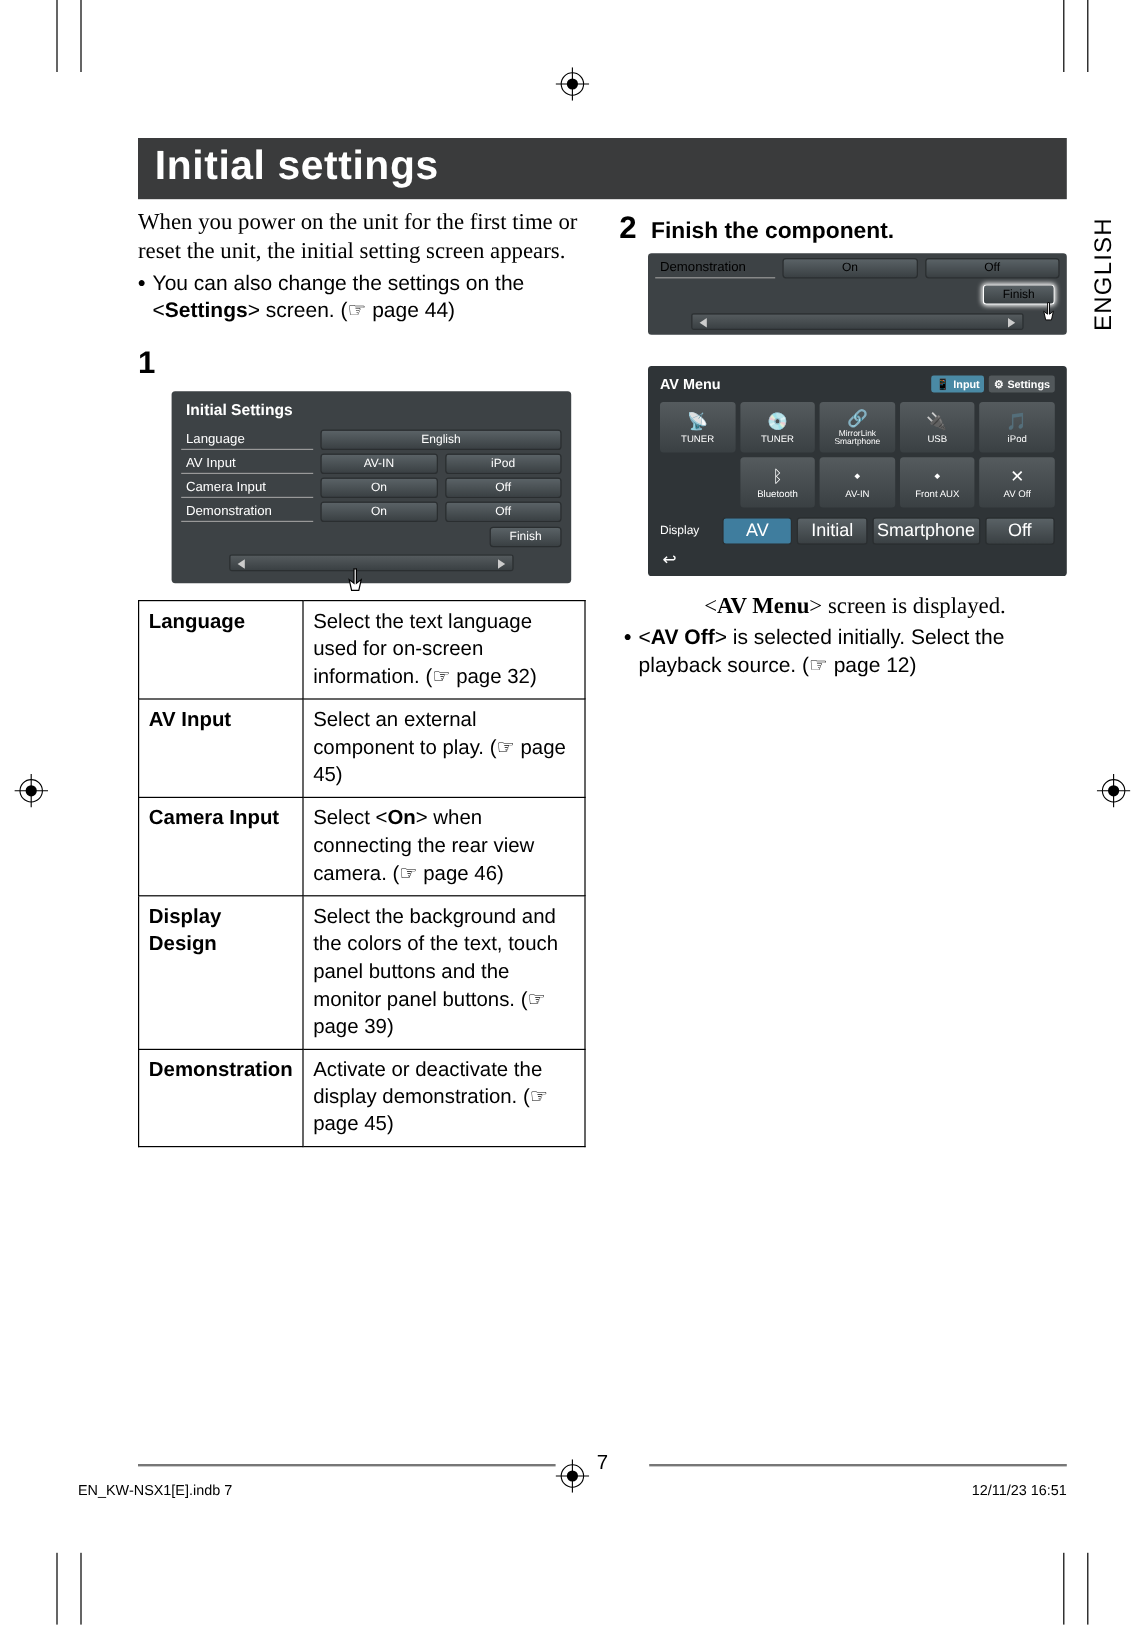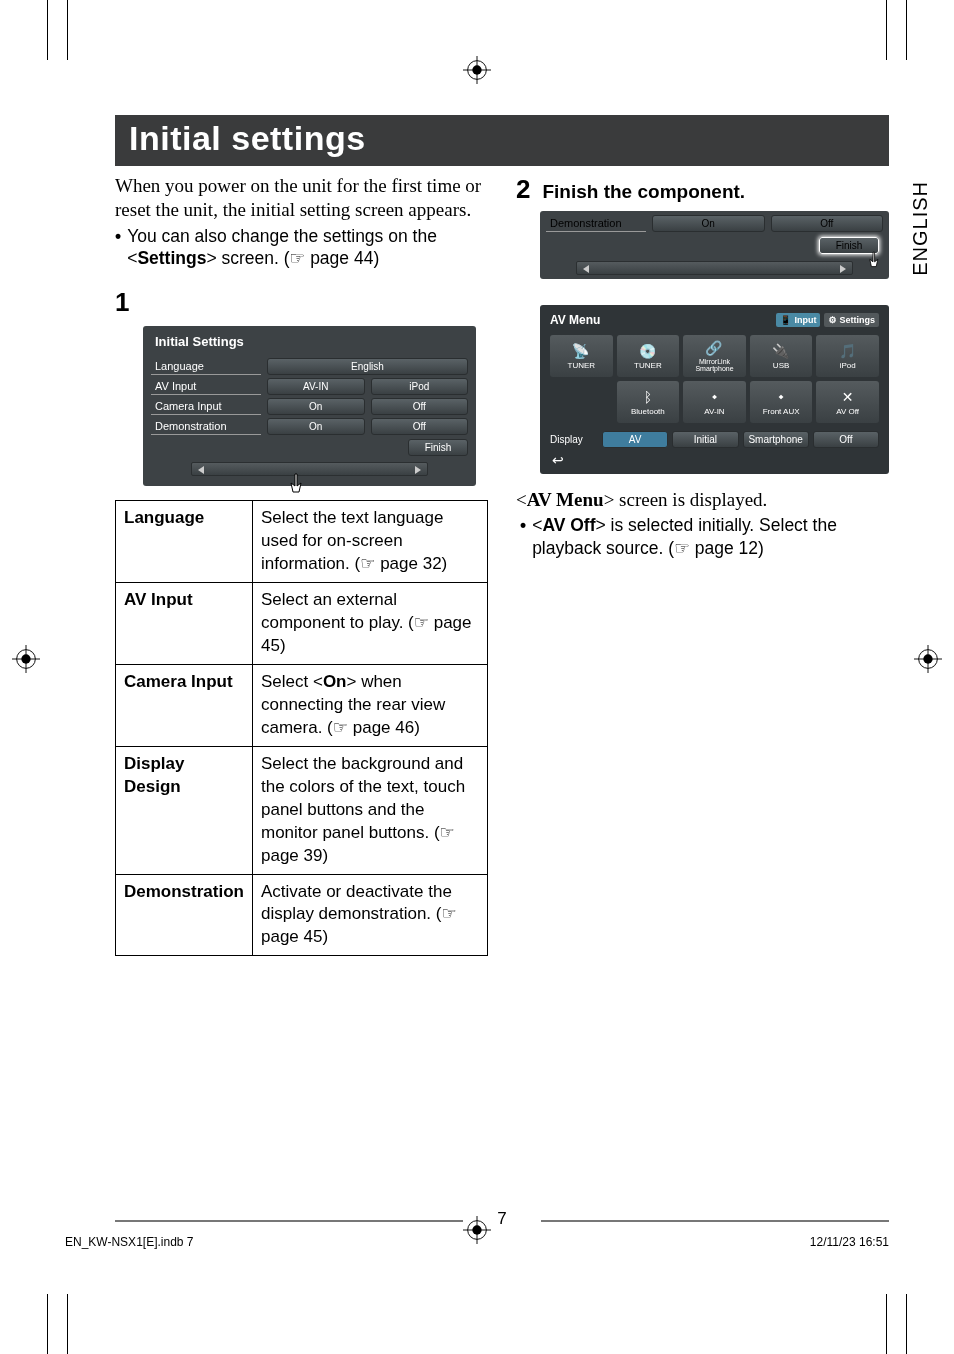--- a/index.html
+++ b/index.html
@@ -97,21 +97,21 @@
   }
   .av-head { display:flex; align-items:center; justify-content:space-between; padding:2px 4px 6px; font-size:12px; font-weight:600; }
   .av-head-right { display:flex; gap:4px; }
   .mini-btn { background:#4a8aa5; padding:2px 4px; font-size:9px; border-radius:2px; display:flex; gap:3px; align-items:center;}
   .mini-btn.gray { background:#52585b; }
   .icon-grid { display:grid; grid-template-columns: repeat(5,1fr); gap:4px; padding:2px 4px; }
   .icon-cell { background:linear-gradient(#555b5e,#3a4043); border-radius:3px; height:42px; display:flex; flex-direction:column; align-items:center; justify-content:center; font-size:8px; gap:2px; }
   .icon-cell .ic { font-size:14px; }
   .av-bot { display:flex; align-items:center; gap:4px; margin-top:6px; padding:0 4px;}
   .av-bot .lab { flex:0 0 48px; font-size:10px; }
-  .av-bot .seg-btn { font-size:10px; padding:2px 3px; }
+  .av-bot .seg-btn { font-size:15px; padding:2px 3px; }
   .back-row { padding:4px 6px 0; font-size:14px;}
 
   .side-tab {
     position: absolute; right: -48px; top: 60px;
     width: 30px; background:#fff;
     writing-mode: vertical-rl; transform: rotate(180deg);
     font-family: "Arial Narrow", Arial, sans-serif;
     font-size: 20px; letter-spacing:1px; text-align:center;
     padding: 6px 2px;
   }
@@ -339,21 +339,21 @@
             <span class="lab">Display</span>
             <div class="seg-btn" style="background:#3f7d9e">AV</div>
             <div class="seg-btn">Initial</div>
             <div class="seg-btn">Smartphone</div>
             <div class="seg-btn">Off</div>
           </div>
           <div class="back-row">↩</div>
         </div>
       </div>
 
-      <div class="intro-text" style="margin-top:14px; margin-left:0;">
+      <div class="intro-text" style="margin-top:14px; margin-left:20px;text-align:center;">
         <span>&lt;</span><span class="b">AV Menu</span><span>&gt; screen is displayed.</span>
       </div>
       <div class="bullet" style="margin-left:4px;">
         <span class="dot">•</span>
         <span>
           <span>&lt;</span><span class="b">AV Off</span><span>&gt; is selected initially. Select the playback source. (☞ page 12)</span>
         </span>
       </div>
     </div>
   </div>

